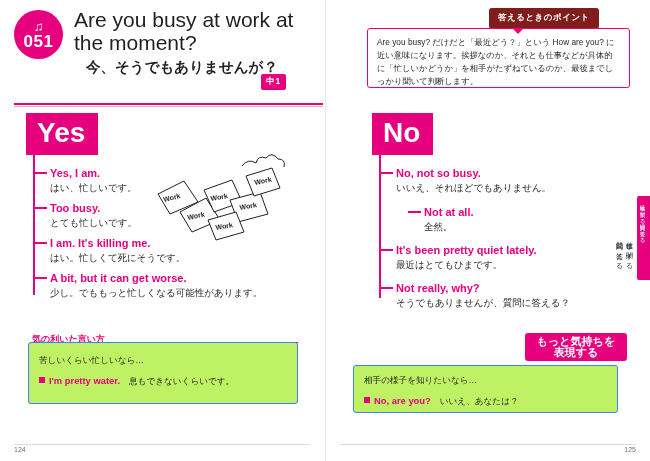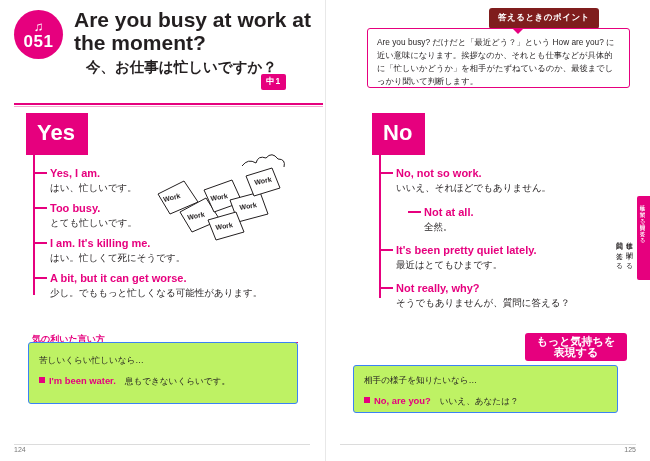--- a/index.html
+++ b/index.html
@@ -42,21 +42,21 @@
     display:flex;flex-direction:column;align-items:center;justify-content:center;
   }
   .badge .hp{
     font-size:13px;line-height:11px;margin-top:2px;
   }
   .badge .num{
     font-size:17px;font-weight:bold;letter-spacing:.5px;line-height:17px;margin-top:1px;
   }
   .title-en{
     position:absolute;left:60px;top:-2px;
-    font-size:21px;font-weight:bold;line-height:23px;
+    font-size:21px;font-weight:normal;line-height:23px;
     letter-spacing:0px;
     color:#231f20;
     width:250px;
   }
   .title-ja{
     position:absolute;left:72px;top:48px;
     font-size:14.5px;font-weight:bold;line-height:18px;
     color:#231f20;
   }
   .level-badge{
@@ -69,21 +69,21 @@
   .hdr-rule{
     position:absolute;left:0;top:93px;width:309px;height:2px;background:#e6007e;
   }
   .hdr-rule2{
     position:absolute;left:0;top:96px;width:309px;height:1px;background:#f5a8cf;
   }
 
   
   .bigword{
     position:absolute;
-    font-size:22px;font-weight:bold;color:#ffffff;
+    font-size:28px;font-weight:bold;color:#ffffff;
     background:#e6007e;
     padding:1px 13px 3px 11px;
     letter-spacing:0px;
     line-height:38px;
   }
   .yes{left:26px;top:113px;}
 
   .vline{
     position:absolute;width:1.5px;background:#e6007e;
   }
@@ -204,21 +204,21 @@
 <div class="page">
 
   <div class="left-page">
 
     <div class="hdr">
       <div class="badge">
         <div class="hp">♫</div>
         <div class="num">051</div>
       </div>
       <div class="title-en">Are you busy at work at the moment?</div>
-      <div class="title-ja">今、お仕事は忙しいですか？</div>
+      <div class="title-ja">今、そうでもありませんが？</div>
       <div class="level-badge">中1</div>
       <div class="hdr-rule"></div>
       <div class="hdr-rule2"></div>
     </div>
 
     <div class="bigword yes">Yes</div>
     <div class="vline vline-l"></div>
 
     <div class="entry" style="left:50px;top:201px;width:230px;">
       <div class="dash"></div>
@@ -264,21 +264,21 @@
         </g>
       </svg>
     </div>
 
     <div class="bx-label" style="left:28px;top:333px;">気の利いた言い方</div>
     <div class="bx-label-line" style="left:118px;top:342px;width:180px;"></div>
     <div class="bx" style="left:28px;top:342px;width:270px;height:62px;">
       <div style="padding:11px 10px 0 10px;">
         <div class="lead">苦しいくらい忙しいなら…</div>
         <div class="pr">
-          <span class="sq"></span><span class="pr-en">I'm been water.</span><span class="pr-ja">息もできないくらいです。</span>
+          <span class="sq"></span><span class="pr-en">I'm pretty water.</span><span class="pr-ja">息もできないくらいです。</span>
         </div>
       </div>
     </div>
 
     <div class="pg-rule" style="left:14px;width:296px;"></div>
     <div class="pgnum pg-l">124</div>
   </div>
 
   <div class="gutter"></div>
 
@@ -287,21 +287,21 @@
     <div class="note-tab" style="left:164px;top:8px;">答えるときのポイント</div>
     <div class="note-box" style="left:42px;top:28px;width:263px;height:60px;">
       <p>Are you busy? だけだと「最近どう？」という How are you? に近い意味になります。挨拶なのか、それとも仕事などが具体的に「忙しいかどうか」を相手がたずねているのか、最後までしっかり聞いて判断します。</p>
     </div>
 
     <div class="bigword" style="left:47px;top:113px;">No</div>
     <div class="vline" style="left:54px;top:155px;height:143px;"></div>
 
     <div class="entry" style="left:71px;top:166px;width:230px;">
       <div class="dash"></div>
-      <div class="en">No, not so work.</div>
+      <div class="en">No, not so busy.</div>
       <div class="ja">いいえ、それほどでもありません。</div>
     </div>
     <div class="entry" style="left:71px;top:205px;width:230px;margin-left:28px;">
       <div class="dash"></div>
       <div class="en">Not at all.</div>
       <div class="ja">全然。</div>
     </div>
     <div class="entry" style="left:71px;top:243px;width:230px;">
       <div class="dash"></div>
       <div class="en">It's been pretty quiet lately.</div>

